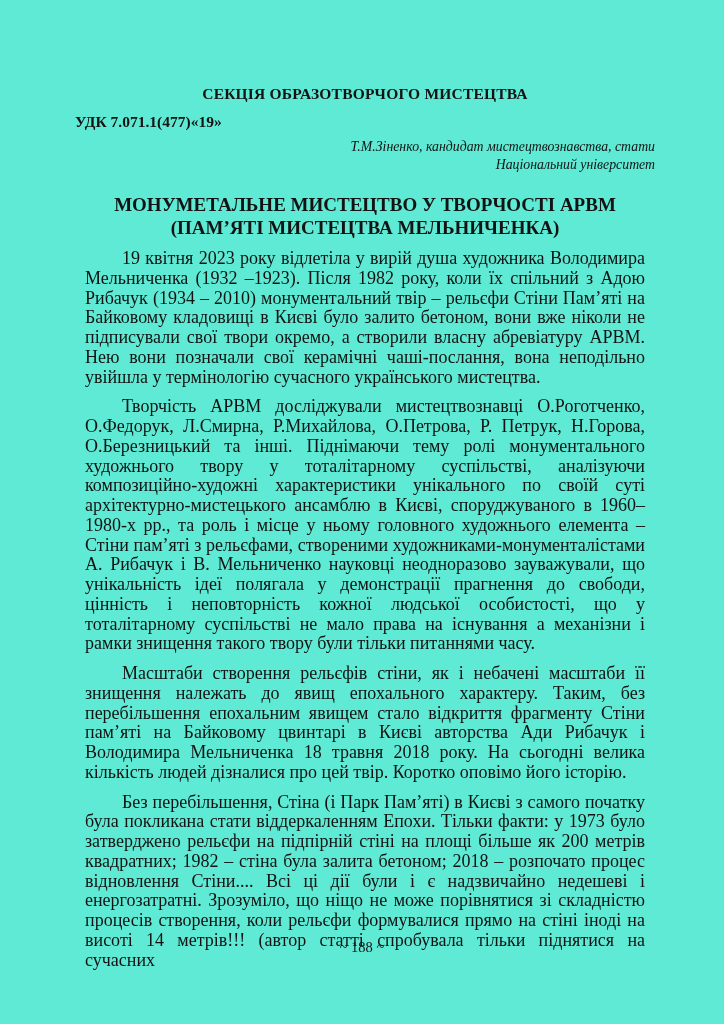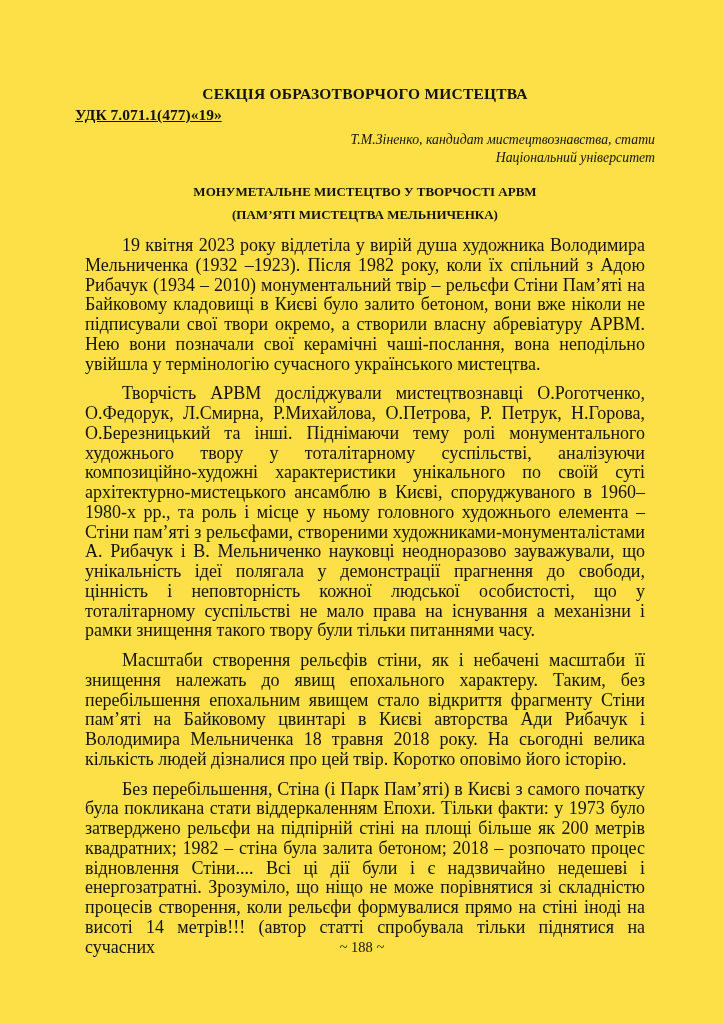--- a/index.html
+++ b/index.html
@@ -4,60 +4,59 @@
 <style>
   html, body {
     margin: 0;
     padding: 0;
     background: #ffffff;
   }
   .page {
     position: relative;
     width: 724px;
     height: 1024px;
-    background: #fde047;
+    background: #5eead4;
     color: #131313;
     font-family: "Liberation Serif", "DejaVu Serif", serif;
     overflow: hidden;
     box-sizing: border-box;
   }
   .content {
     position: absolute;
     left: 75px;
     top: 0;
     width: 580px;
   }
   .section-header {
     margin-top: 84px;
     text-align: center;
     font-weight: bold;
     font-size: 15.5px;
     line-height: 19px;
     letter-spacing: 0.2px;
   }
   .udc {
-    margin-top: 2px;
+    margin-top: 9px;
     text-align: left;
     font-weight: bold;
     font-size: 15.5px;
     line-height: 19px;
-    text-decoration: underline;
   }
   .author-block {
     margin-top: 7px;
     text-align: right;
     font-style: italic;
     font-size: 13.8px;
     line-height: 17.6px;
   }
   .article-title {
-    margin: 14px 0 0 0;
+    margin: 20px 0 0 0;
     text-align: center;
     font-weight: bold;
-    font-size: 13px;
+    font-size: 19px;
     line-height: 23px;
   }
   .body-text {
     margin-top: 6px;
   }
   .body-text p {
     margin: 10px;
     text-align: justify;
     text-indent: 37px;
     font-size: 18px;

